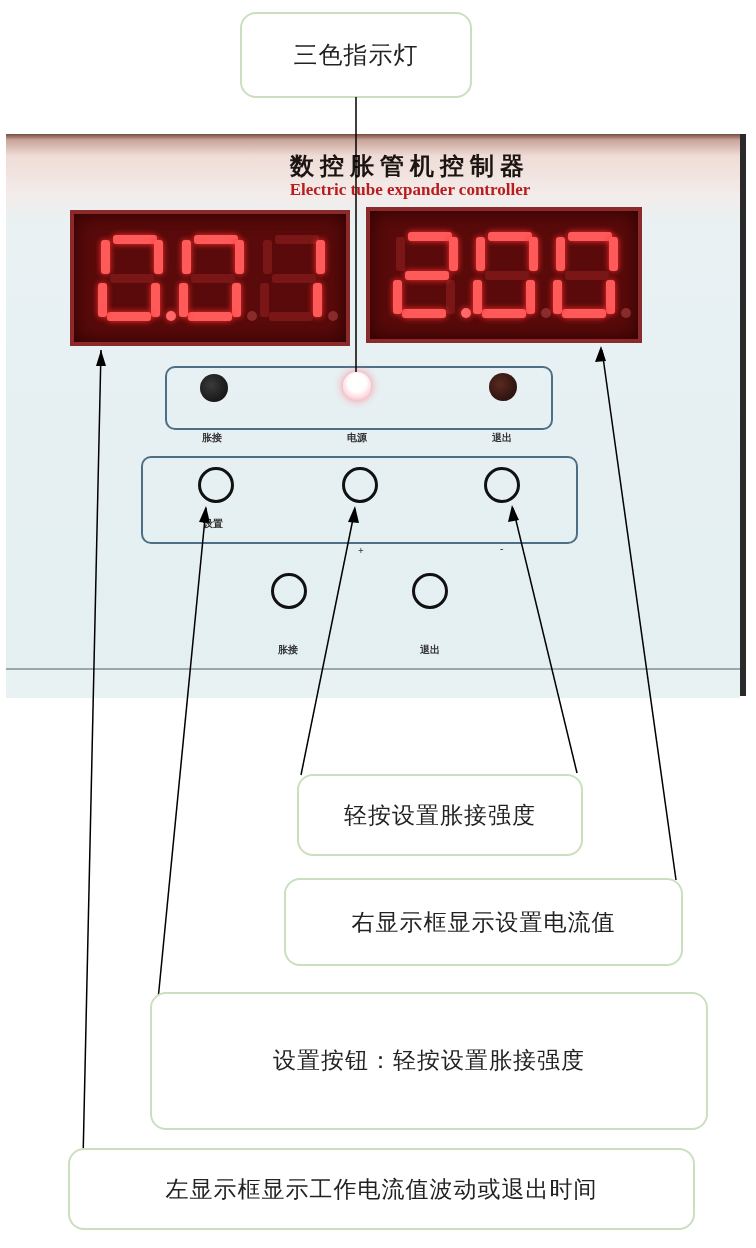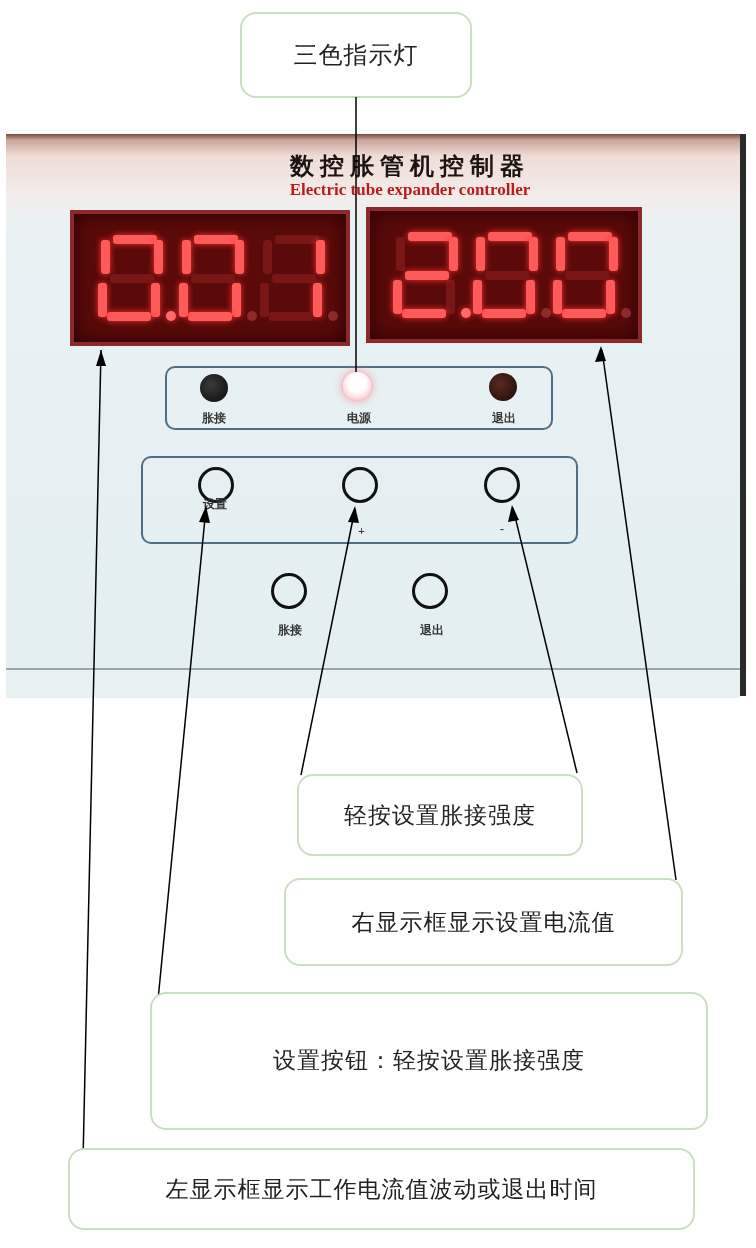--- a/index.html
+++ b/index.html
@@ -20,21 +20,21 @@
            font-family:"Liberation Serif","DejaVu Serif",serif; font-weight:bold; font-size:17px; color:#b91c1c; }
   .display { position:absolute; box-sizing:border-box; background:#5a0a0a; border:4px solid #8a2a2a;
              box-shadow: inset 0 0 20px #2a0000; display:flex; align-items:center; justify-content:space-around; padding:0 14px; }
   .digit { position:relative; width:62px; height:86px; }
   .seg { position:absolute; background:#ff5a5a; box-shadow:0 0 6px #ff3030; border-radius:3px; }
   .seg.off { background:#7a1616; box-shadow:none; }
   .dp { position:absolute; right:-16px; bottom:0; width:10px; height:10px; border-radius:50%; background:#ff6a6a; box-shadow:0 0 6px #ff3030; }
   .dp.off { background:#a03a3a; box-shadow:none; opacity:.7; }
   .group-box { position:absolute; box-sizing:border-box; border:2px solid #4d6f86; border-radius:10px; }
   .lamp { position:absolute; width:28px; height:28px; border-radius:50%; }
-  .lamp-label, .btn-label { position:absolute; font-family:Liberation Serif, serif; font-weight:bold; font-size:12px; color:#333; }
+  .lamp-label, .btn-label { position:absolute; font-family:Liberation Serif, serif; font-weight:bold; font-size:10px; color:#333;margin-top:21px; }
   .ring { position:absolute; width:36px; height:36px; border-radius:50%; border:3px solid #111; box-sizing:border-box; background:transparent; cursor:pointer; }
   svg.arrows { position:absolute; left:0; top:0; pointer-events:none; }
 </style>
 </head>
 <body>
 
 <div class="callout" style="left:240px; top:12px; width:232px; height:86px; font-size:24px;">
   <span>三色指示灯</span>
 </div>
 

